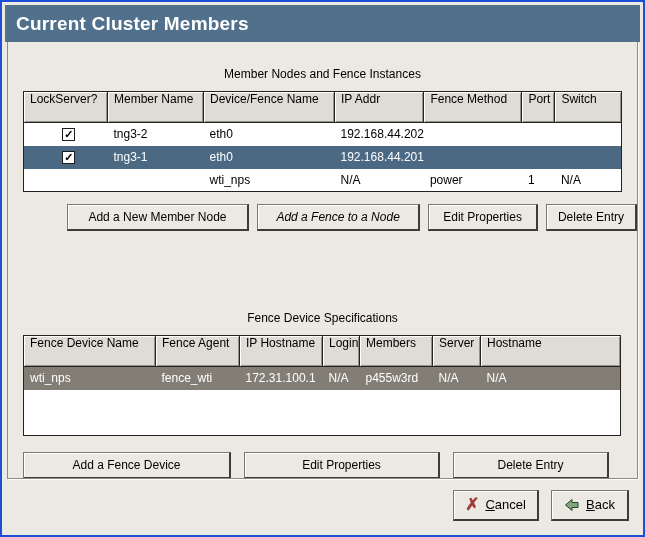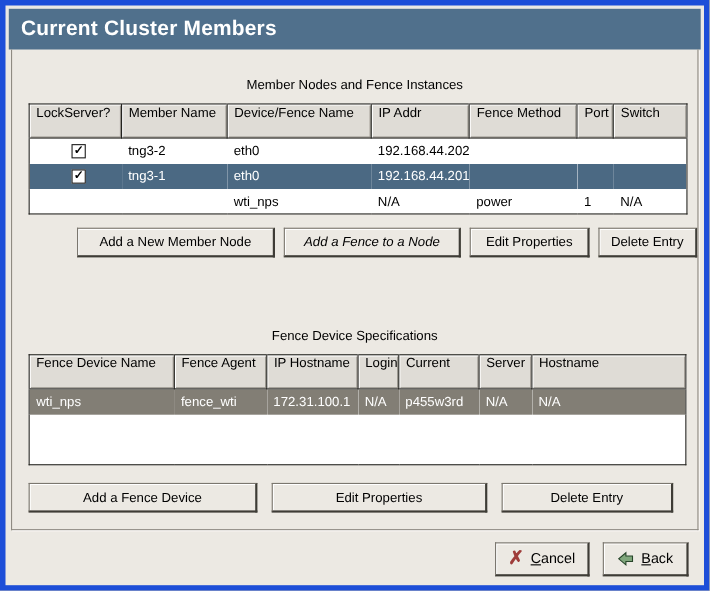--- a/index.html
+++ b/index.html
@@ -1,19 +1,19 @@
 <!DOCTYPE html>
 <html><head>
 <meta charset="utf-8">
 <style>
   html,body{margin:0;padding:0;background:#888;}
   *{box-sizing:border-box;}
   .window{
     width:645px;height:537px;
-    border:5px solid #1d4ed8;
+    border:2px solid #1d4ed8;
     background:#ece9e3;
     padding:3px 3px 0 3px;
     font-family:"Liberation Sans", sans-serif;
     position:relative;
     overflow:hidden;
   }
   .titlebar{
     height:37px;
     background:#50708c;
     display:flex;align-items:center;
@@ -27,21 +27,21 @@
     height:437px;
     border:1px solid #8f8b83;
     border-top:none;
     box-shadow:1px 1px 0 #fdfcfa;
     overflow:hidden;
   }
   .caption{
     text-align:center;font-size:12px;color:#000;
   }
   .caption1{margin-top:25px;text-align:center;}
-  .caption2{margin-top:64px;}
+  .caption2{margin-top:80px;}
   table.grid{
     border-collapse:collapse;
     table-layout:fixed;
     margin:10px 0 0 15px;
     background:#fff;
     border:1px solid #24231f;
     font-size:12px;
   }
   table.grid th{
     background:#dfdcd6;
@@ -189,21 +189,21 @@
           <col style="width:73px">
           <col style="width:48px">
           <col style="width:140px">
       </colgroup>
       <thead>
         <tr>
           <th>Fence Device Name</th>
           <th>Fence Agent</th>
           <th>IP Hostname</th>
           <th>Login</th>
-          <th>Current</th>
+          <th>Members</th>
           <th>Server</th>
           <th>Hostname</th>
         </tr>
       </thead>
       <tbody>
         <tr class="selected-inactive">
           <td>wti_nps</td>
           <td>fence_wti</td>
           <td>172.31.100.1</td>
           <td>N/A</td>

